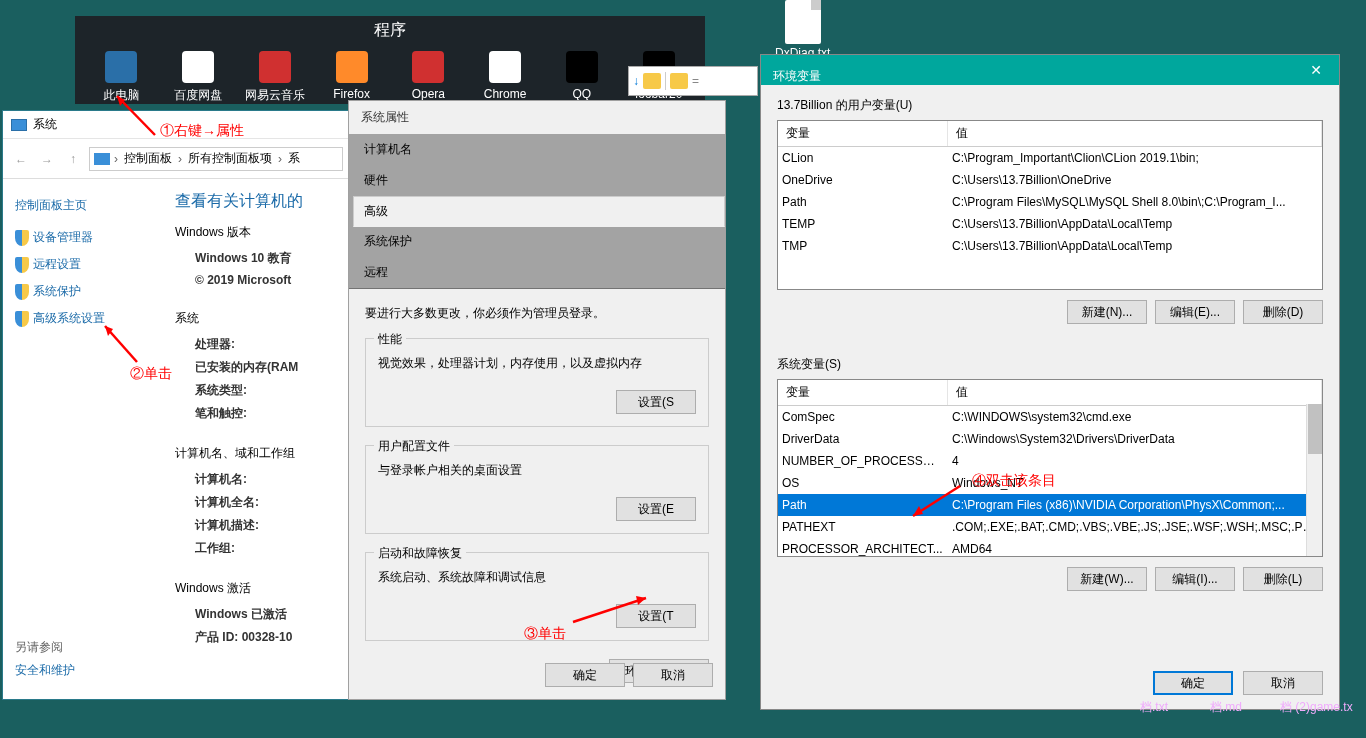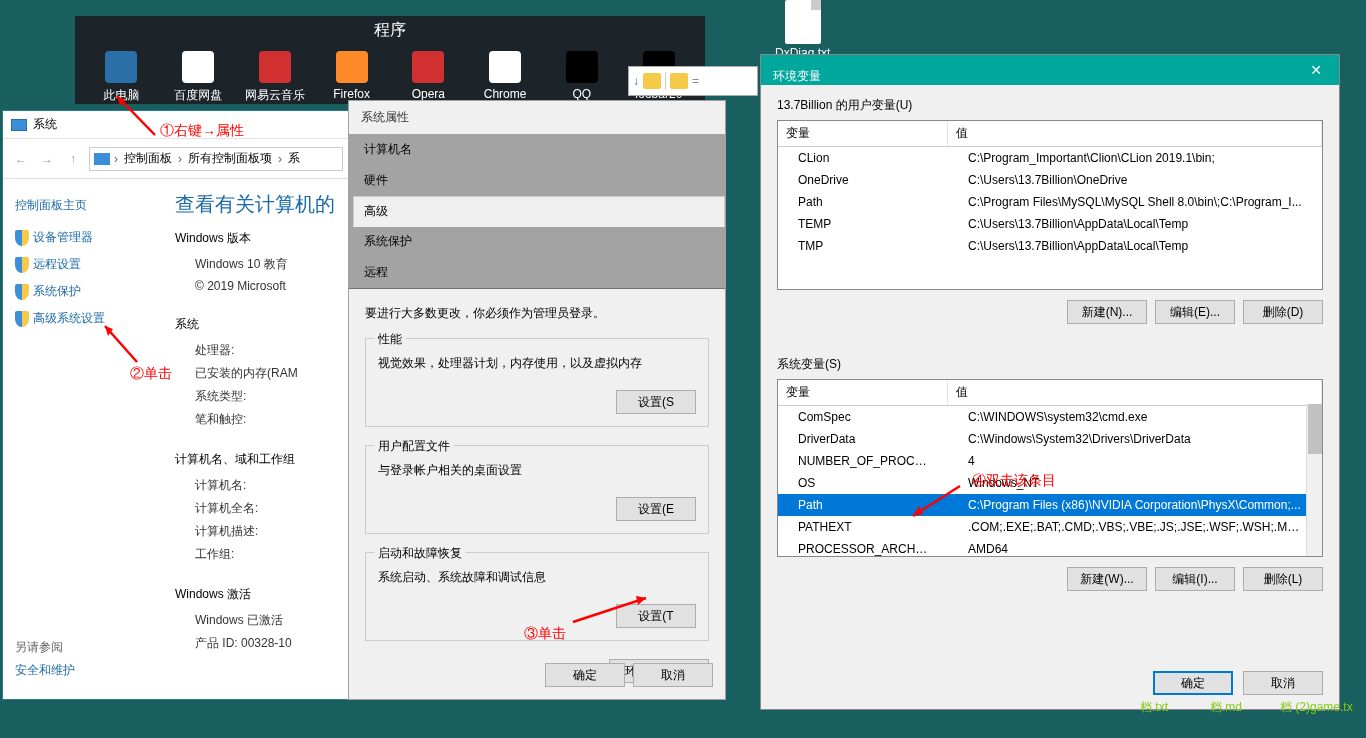--- a/index.html
+++ b/index.html
@@ -24,24 +24,24 @@
 .crumb { padding:0 2px; }
 .crumb-sep { color:#666; }
 .win-system .body { display:flex; padding:12px 0 0 12px; height:calc(100% - 68px); }
 .sidebar-col { width:140px; }
 .sidebar-col .sb-title { color:#1a6aa8; padding:6px 0 10px; }
 .sb-item { display:flex; align-items:center; gap:4px; padding:5px 0; color:#1a6aa8; cursor:pointer; }
 .shield { width:14px; height:16px; background:linear-gradient(90deg,#3a8fd8 50%,#f7c948 50%); border-radius:2px 2px 50% 50%; }
 .sb-footer { position:absolute; bottom:20px; left:12px; color:#666; font-size:11px; }
 .sb-footer a { color:#1a6aa8; display:block; margin-top:6px; }
 .content-col { padding-left:20px; }
-.content-col h2 { color:#1a6aa8; font-size:20px; font-weight:normal; margin-bottom:12px; }
+.content-col h2 { color:#1a6aa8; font-size:16px; font-weight:normal; margin-bottom:12px; }
 .content-col .grp { margin-bottom:20px; }
 .content-col .grp-title { margin-bottom:6px; }
-.content-col .grp-line { padding:3px 0 3px 20px; color:#333; }
+.content-col .grp-line { padding:3px 0 3px 20px; color:#333;font-weight:bold; }
 
 
 .dlg-props { position:absolute; left:348px; top:100px; width:378px; height:600px; background:#f0f0f0; border:1px solid #a0a0a0; }
 .dlg-props .dlg-title { padding:8px 12px; color:#333; }
 .tabs { display:flex; background:#a3a3a3; border-bottom:1px solid #737373; padding-left:4px;flex-direction:column; }
 .tab { padding:6px 10px; border:1px solid transparent; cursor:pointer; }
 .tab.active { background:#f0f0f0; border:1px solid #ccc; border-bottom:1px solid #f0f0f0; margin-bottom:-1px; }
 .dlg-body { padding:16px; }
 .admin-note { margin-bottom:16px; }
 .groupbox { border:1px solid #ccc; padding:12px; margin-bottom:18px; position:relative; }
@@ -60,37 +60,37 @@
 .env-section { padding:12px 16px 0; }
 .env-sec-title { margin-bottom:6px; }
 .env-table { border:1px solid #888; background:#fff; height:170px; overflow:hidden; position:relative; }
 .env-table.sys { height:178px; }
 .env-header { display:flex; border-bottom:1px solid #ccc; background:#fff; }
 .env-header .col { padding:4px 8px; border-right:1px solid #e5e5e5; }
 .col-var { width:170px; flex-shrink:0; }
 .col-val { flex:1; }
 .env-rows { overflow-y:auto; height:calc(100% - 24px); }
 .env-row { display:flex; padding:2px 0; cursor:pointer; }
-.env-row .col { padding:2px 20px; white-space:nowrap; overflow:hidden; text-overflow:ellipsis; }
+.env-row .col { padding:2px 4px; white-space:nowrap; overflow:hidden; text-overflow:ellipsis; }
 .env-row.selected { background:#0078d7; color:#fff; }
 .scrollbar-fake { position:absolute; right:0; top:24px; width:16px; bottom:0; background:#f0f0f0; border-left:1px solid #ddd; }
 .scrollbar-fake .thumb { width:14px; height:50px; background:#c1c1c1; margin:0 auto; }
 .env-btn-group { display:flex; justify-content:flex-end; gap:8px; margin-top:10px; }
 .env-footer { position:absolute; bottom:14px; right:16px; display:flex; gap:10px; }
 
 
 .annot { position:absolute; color:#ff0000; font-size:14px; font-weight:normal; pointer-events:none; }
 .arrow-red { position:absolute; pointer-events:none; }
 
 
 .explorer-peek { position:absolute; left:628px; top:66px; width:130px; height:30px; background:#fff; border:1px solid #aaa; display:flex; align-items:center; padding:0 4px; gap:4px; }
 .explorer-peek .folder-ico { width:18px; height:16px; background:#f7c948; border-radius:2px; }
 
 
-.desk-bottom { position:absolute; bottom:22px; color:#84cc16; font-size:12px; }
+.desk-bottom { position:absolute; bottom:22px; color:#f0abfc; font-size:12px; }
 </style>
 </head>
 <body>
 
 <div class="taskbar-top">
   <div class="taskbar-title">程序</div>
   <div class="apps" id="apps">
       <div class="app">
         <div class="app-icon" style="background: rgb(42, 111, 168);"></div>
         <span>此电脑</span>

